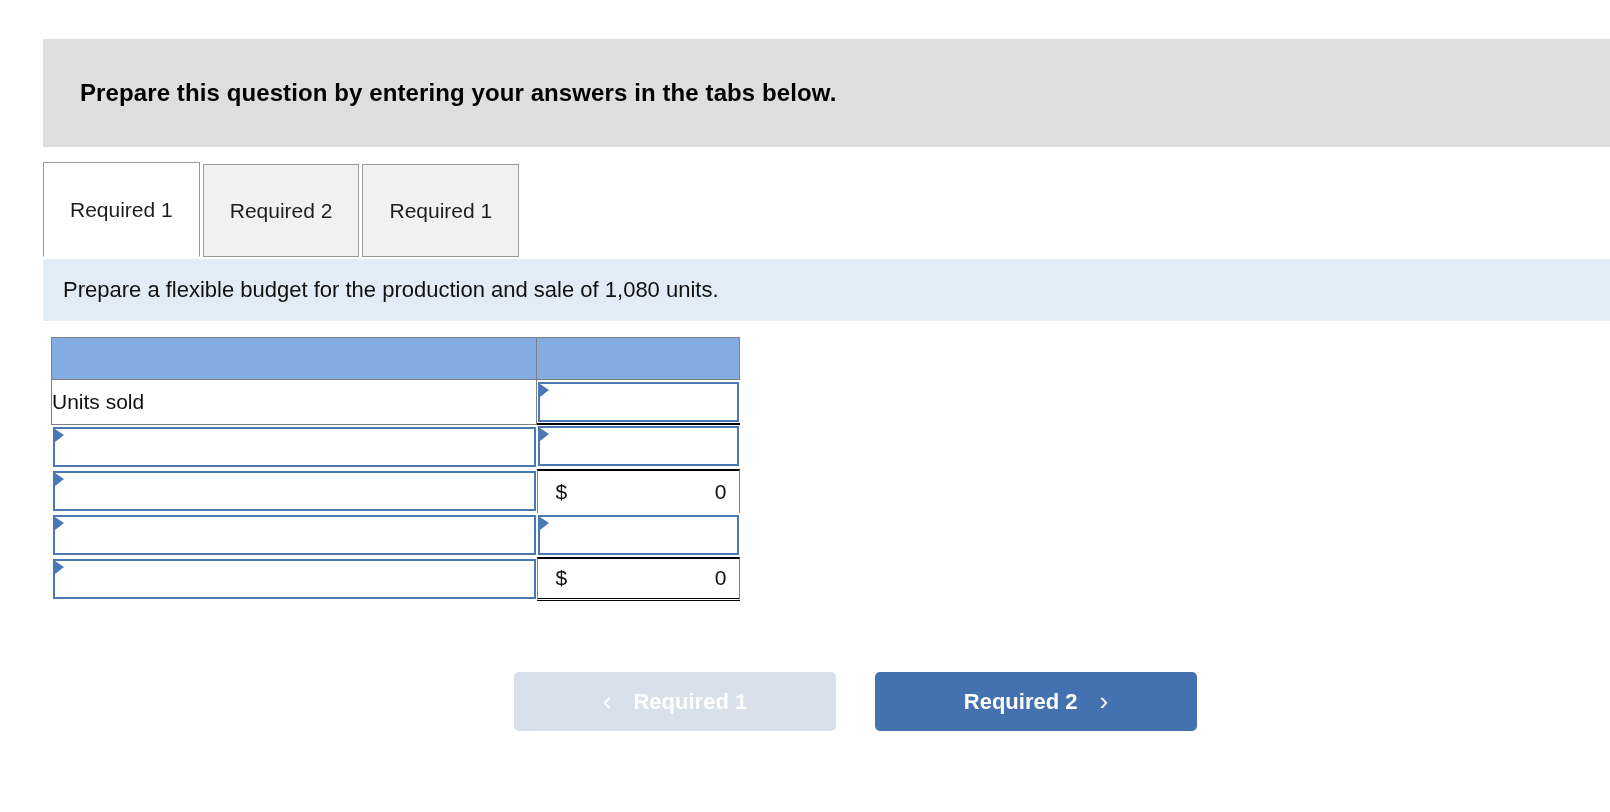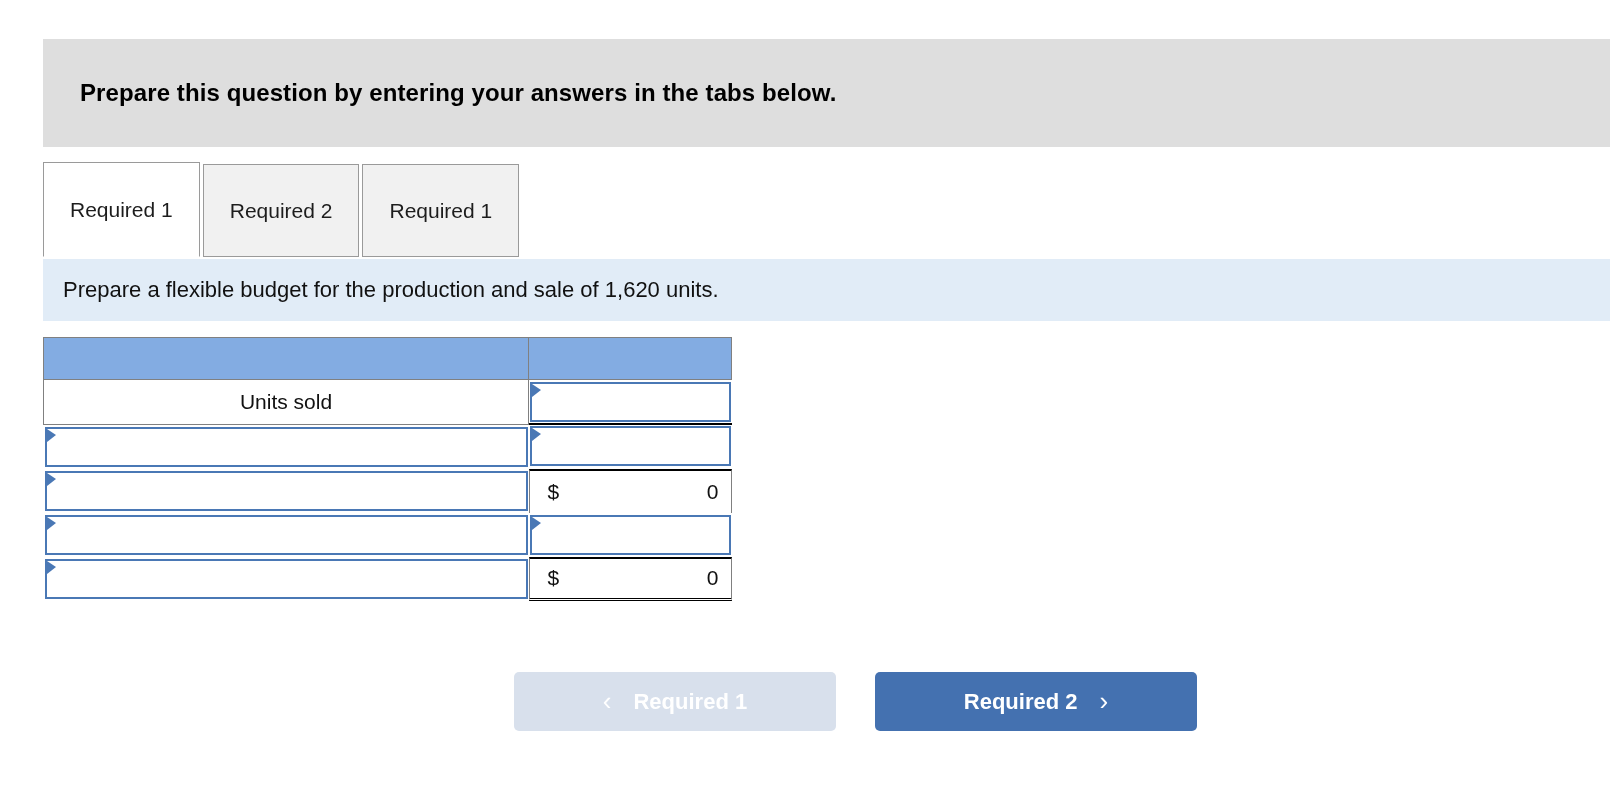--- a/index.html
+++ b/index.html
@@ -87,26 +87,25 @@
   }
   .req-banner-text {
     font-size: 22px;
     color: #111111;
     padding-left: 20px;
   }
 
   
   .sheet {
     position: absolute;
-    left: 43px;
+    left: 51px;
     top: 337px;
     width: 688px;
     border-collapse: collapse;
     table-layout: fixed;
-    text-align: center;
   }
   .sheet td {
     padding: 0;
     vertical-align: middle;
   }
   .col-label { width: 485px; }
   .col-value { width: 203px; }
 
   .hdr-cell {
     height: 42px;
@@ -257,21 +256,21 @@
     </div>
     <div class="tab">
       <span>Required 2</span>
     </div>
     <div class="tab">
       <span>Required 1</span>
     </div>
   </div>
 
   <div class="req-banner">
-    <div class="req-banner-text">Prepare a flexible budget for the production and sale of 1,620 units.</div>
+    <div class="req-banner-text">Prepare a flexible budget for the production and sale of 1,080 units.</div>
   </div>
 
   <table class="sheet">
     <colgroup>
       <col class="col-label">
       <col class="col-value">
     </colgroup>
     <tbody>
 
       <tr>

